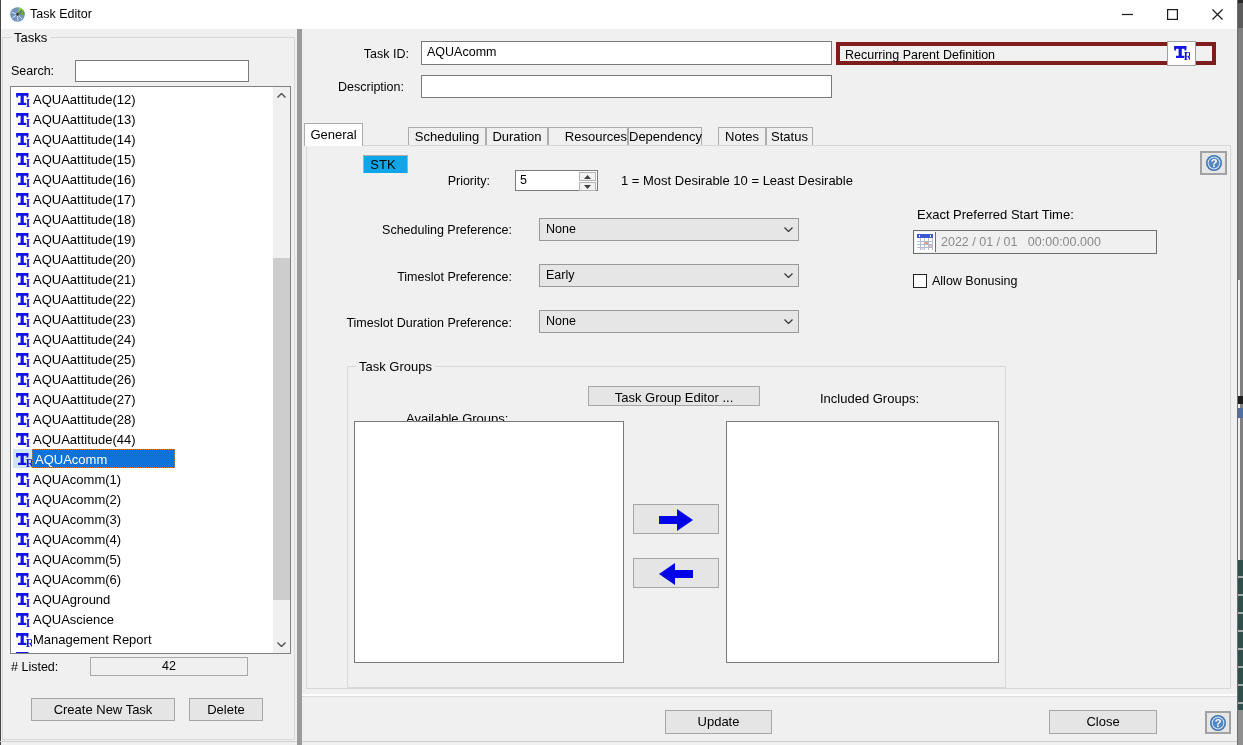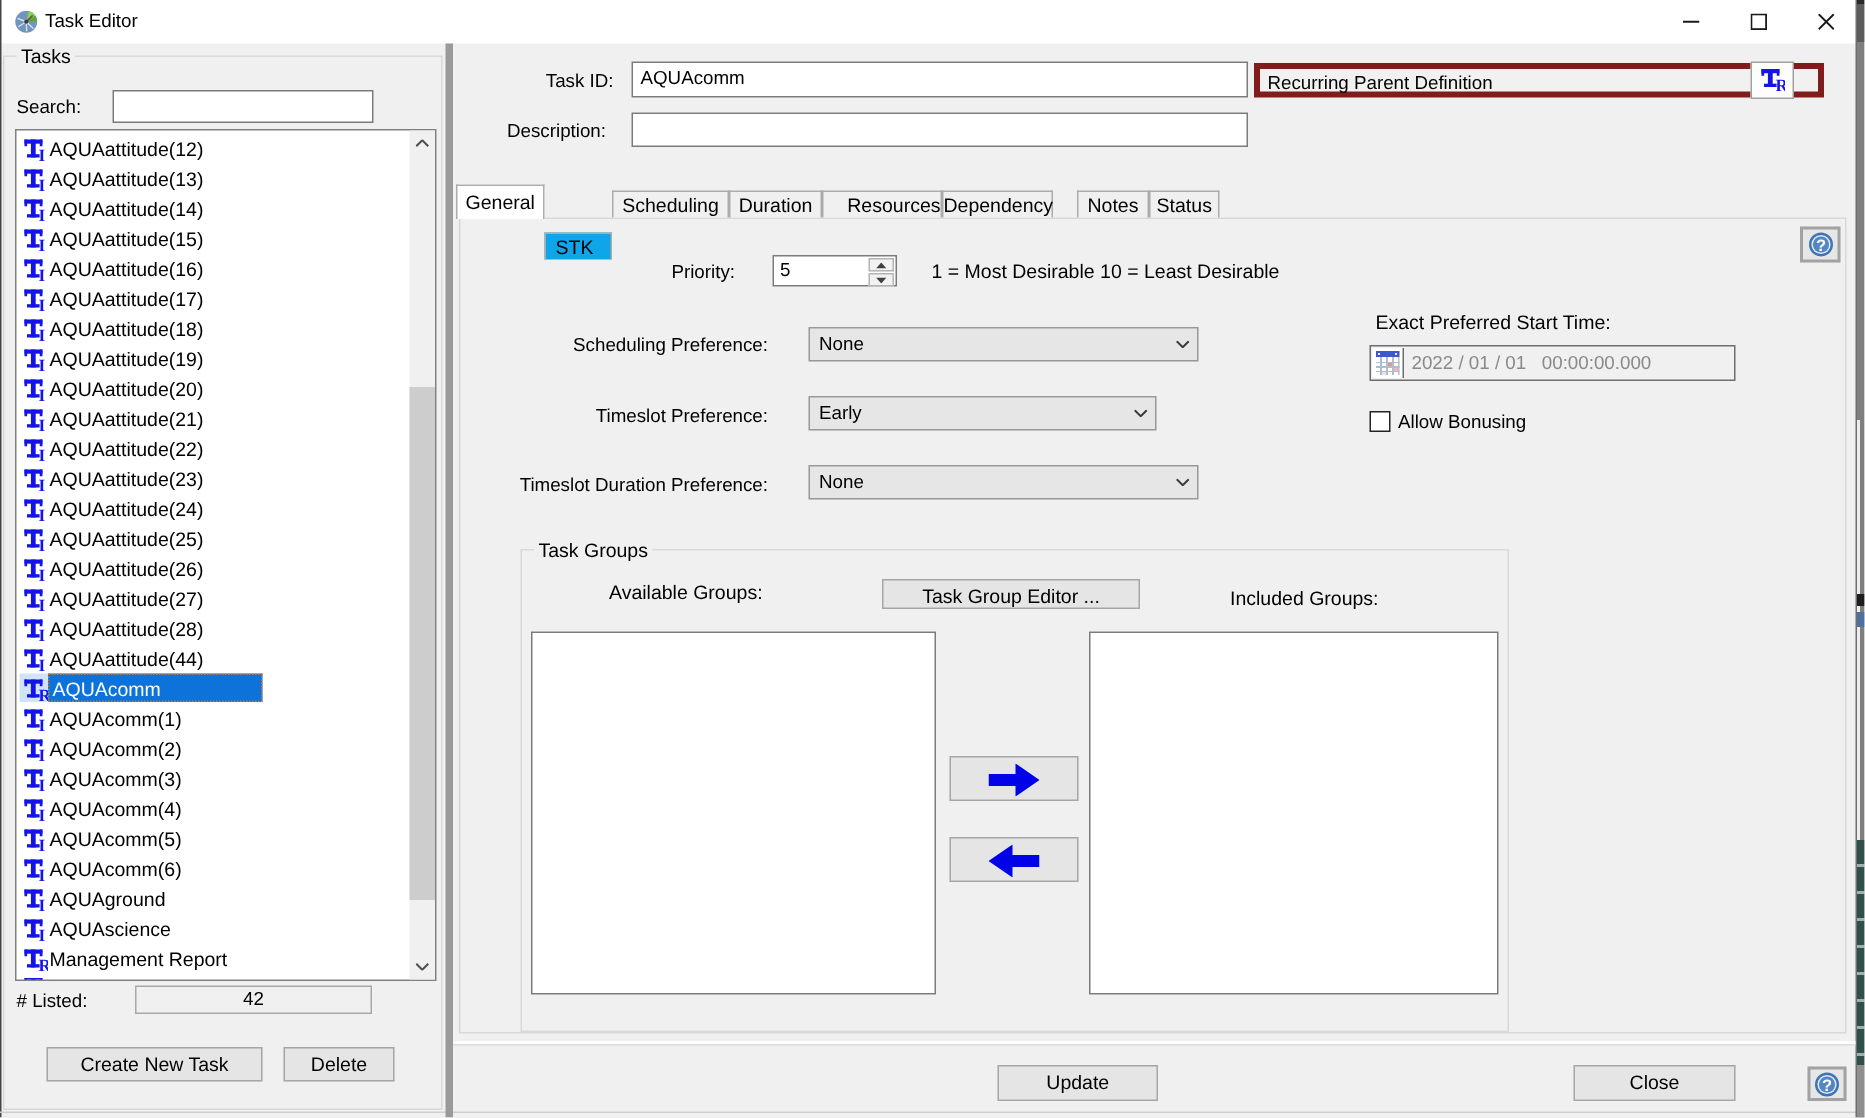--- a/index.html
+++ b/index.html
@@ -523,21 +523,21 @@
       </svg>
   </div>
 </div>
 <div class="lbl" style="left:621px;top:174px;font-size:13px;">1 = Most Desirable 10 = Least Desirable</div>
 
 <div class="lbl r" style="left:312px;top:223px;width:200px;">Scheduling Preference:</div>
 <div class="combo" style="left:539px;top:218px;width:260px;height:23px;">None<svg width="9" height="5" viewBox="0 0 9 5">
       <path d="M0.5 0.5 L4.5 4.5 L8.5 0.5" fill="none" stroke="#3a3a3a" stroke-width="1.3"></path>
     </svg></div>
 <div class="lbl r" style="left:312px;top:270px;width:200px;">Timeslot Preference:</div>
-<div class="combo" style="left:539px;top:264px;width:232px;height:23px;">Early<svg width="9" height="5" viewBox="0 0 9 5">
+<div class="combo" style="left:539px;top:264px;width:260px;height:23px;">Early<svg width="9" height="5" viewBox="0 0 9 5">
       <path d="M0.5 0.5 L4.5 4.5 L8.5 0.5" fill="none" stroke="#3a3a3a" stroke-width="1.3"></path>
     </svg></div>
 <div class="lbl r" style="left:312px;top:316px;width:200px;">Timeslot Duration Preference:</div>
 <div class="combo" style="left:539px;top:310px;width:260px;height:23px;">None<svg width="9" height="5" viewBox="0 0 9 5">
       <path d="M0.5 0.5 L4.5 4.5 L8.5 0.5" fill="none" stroke="#3a3a3a" stroke-width="1.3"></path>
     </svg></div>
 
 <div class="lbl" style="left:917px;top:208px;font-size:13px;">Exact Preferred Start Time:</div>
 <div class="abs" style="left:913px;top:230px;width:244px;height:24px;border:1px solid #6e6e6e;background:#f0f0f0;">
   <div class="abs" style="left:1px;top:1px;width:21px;height:20px;background:#fff;border-right:1px solid #6e6e6e;">
@@ -561,21 +561,21 @@
     </svg>
   </div>
   <div class="abs" style="left:27px;top:4px;color:#8a8a8a;white-space:nowrap;">2022 / 01 / 01&nbsp;&nbsp;&nbsp;00:00:00.000</div>
 </div>
 <div class="abs" style="left:913px;top:274px;width:14px;height:14px;background:#fff;border:1px solid #222;"></div>
 <div class="lbl" style="left:932px;top:274px;">Allow Bonusing</div>
 
 <div class="grp" style="left:347px;top:366px;width:659px;height:322px;">
     <b>Task Groups</b>
   </div>
-<div class="lbl" style="left:406px;top:388px;font-size:13px;">Available Groups:</div>
+<div class="lbl" style="left:406px;top:412px;font-size:13px;">Available Groups:</div>
 <div class="btn" style="left:588px;top:386px;width:172px;height:20px;line-height:22px;">Task Group Editor ...</div>
 <div class="lbl" style="left:804px;top:392px;font-size:13px;margin-left:16px;">Included Groups:</div>
 <div class="list2" style="left:354px;top:421px;width:270px;height:242px;"></div>
 <div class="list2" style="left:726px;top:421px;width:273px;height:242px;"></div>
 <div class="btn" style="left:633px;top:504px;width:86px;height:30px;">
   <svg style="margin-top:4px;" width="34" height="22" viewBox="0 0 34 22">
       <path d="M0 7 L18 7 L18 0 L34 11 L18 22 L18 15 L0 15 Z" fill="#0202e8"></path>
     </svg>
 </div>
 <div class="btn" style="left:633px;top:558px;width:86px;height:30px;">

